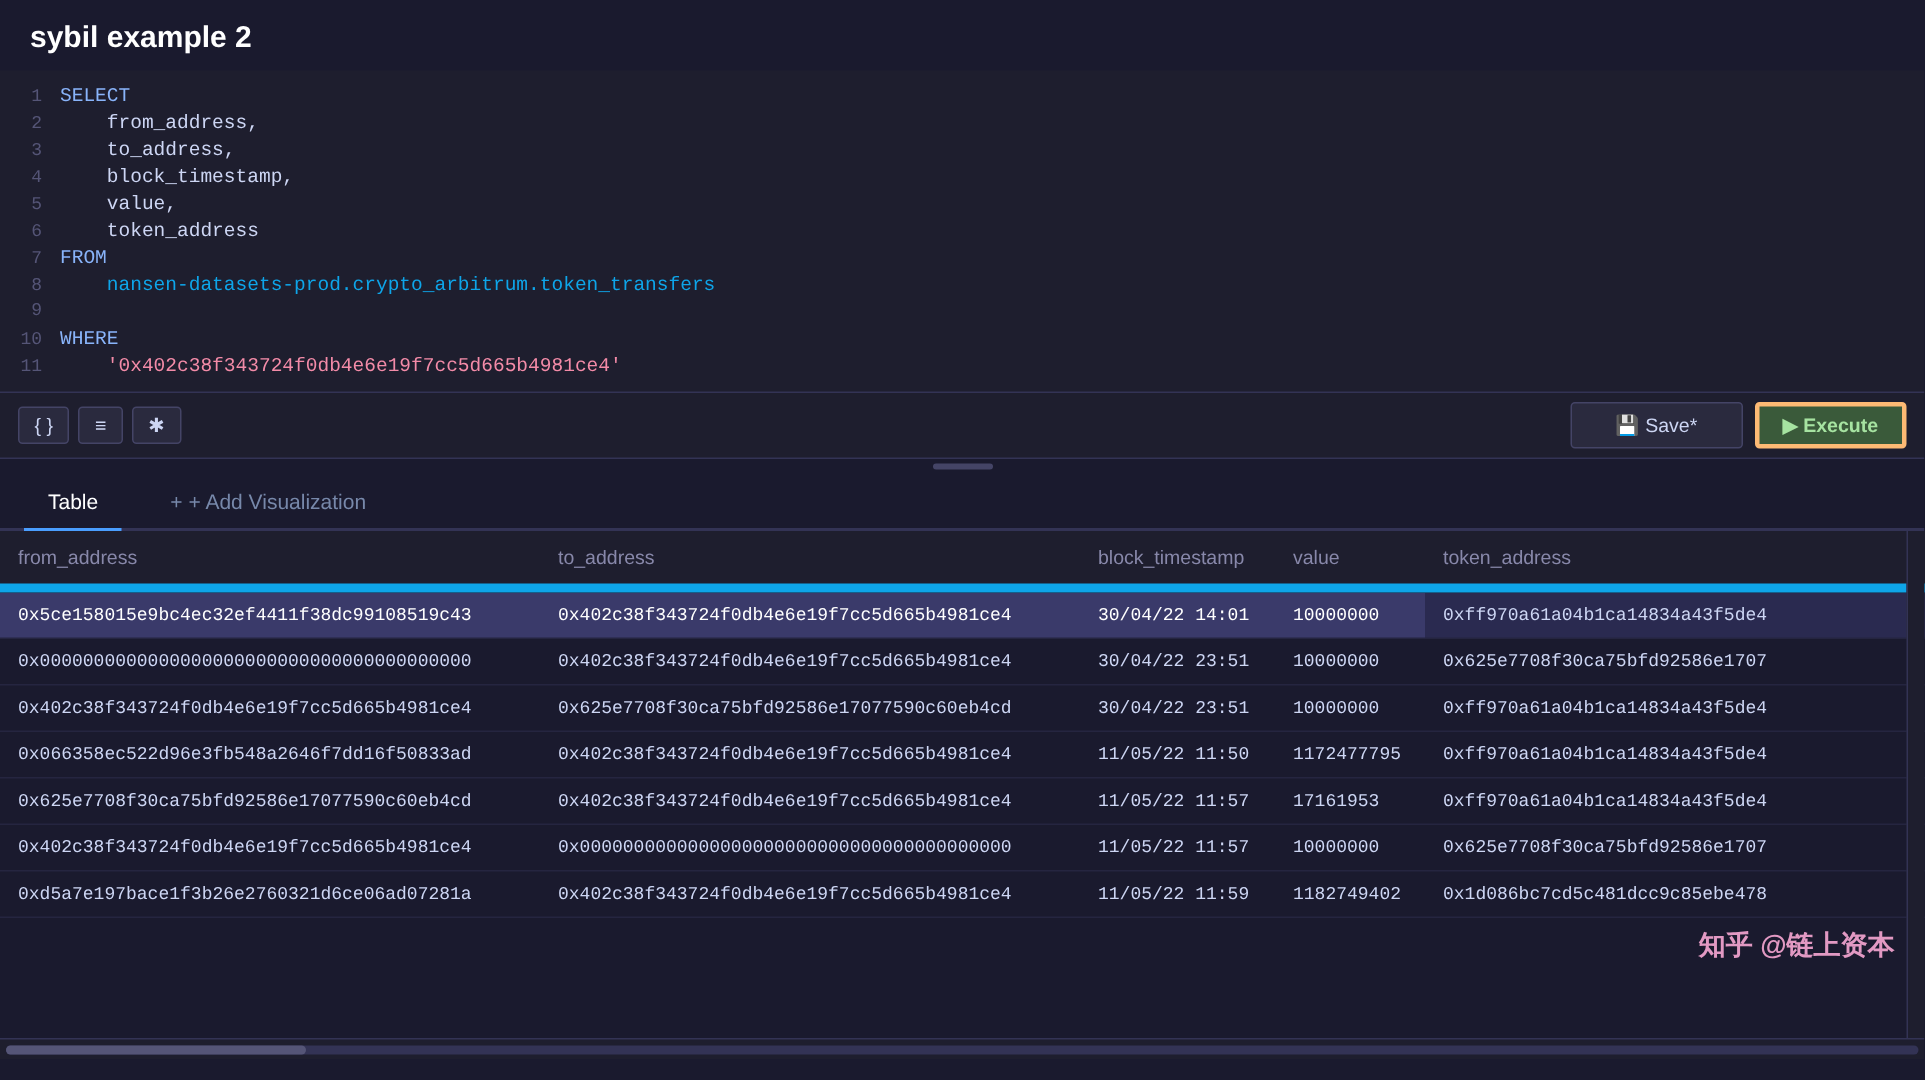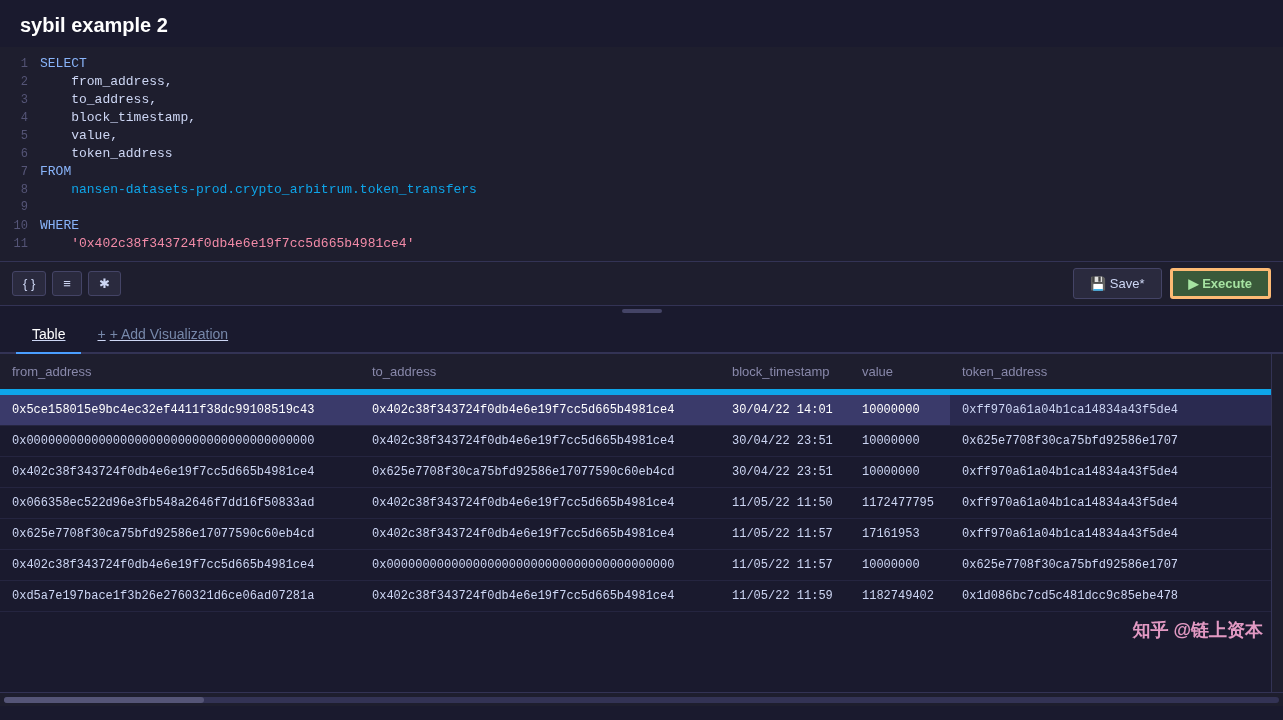--- a/index.html
+++ b/index.html
@@ -86,21 +86,21 @@
 
     .toolbar-right {
       display: flex;
       gap: 8px;
     }
 
     .btn-save {
       background: #2a2a3e;
       border: 1px solid #444466;
       color: #cdd6f4;
-      padding: 5px 16px;
+      padding: 5px 29px;
       cursor: pointer;
       border-radius: 3px;
       font-size: 13px;
       margin-left: 48px;
     }
 
     .btn-execute {
       background: #3a5a3a;
       border: 3px solid #fdba74;
       color: #a6e3a1;
@@ -135,23 +135,22 @@
       display: flex;
       flex-direction: column;
     }
 
     
     .tabs-row {
       display: flex;
       align-items: center;
       border-bottom: 2px solid #333355;
       padding: 0 16px;
-      gap: 0;
+      gap: 16px;
       background: #1a1a2e;
-      text-decoration: underline;
     }
 
     .tab-item {
       padding: 10px 16px;
       cursor: pointer;
       font-family: Arial, sans-serif;
       font-size: 14px;
       color: #aaaacc;
       border-bottom: 2px solid transparent;
       margin-bottom: -2px;

